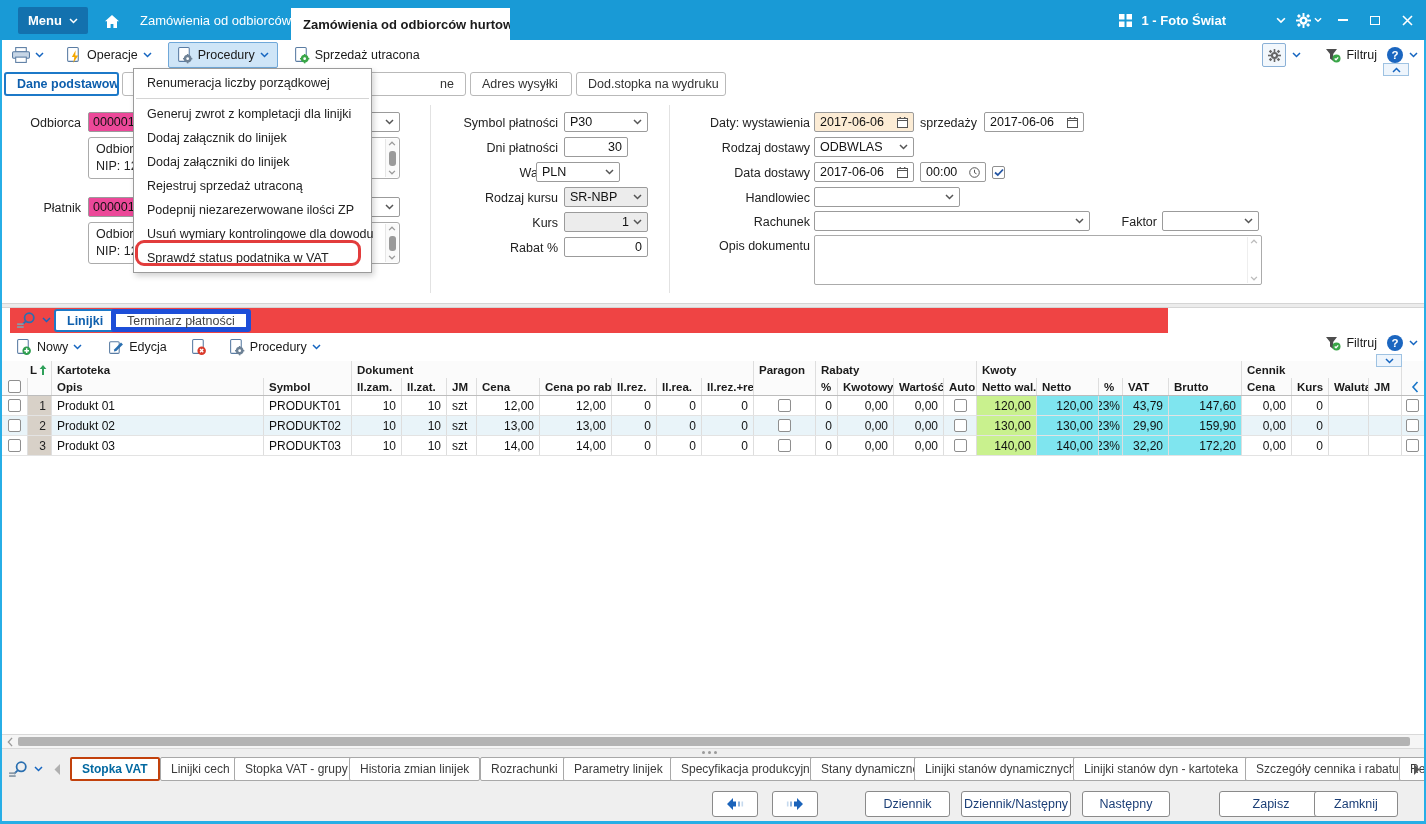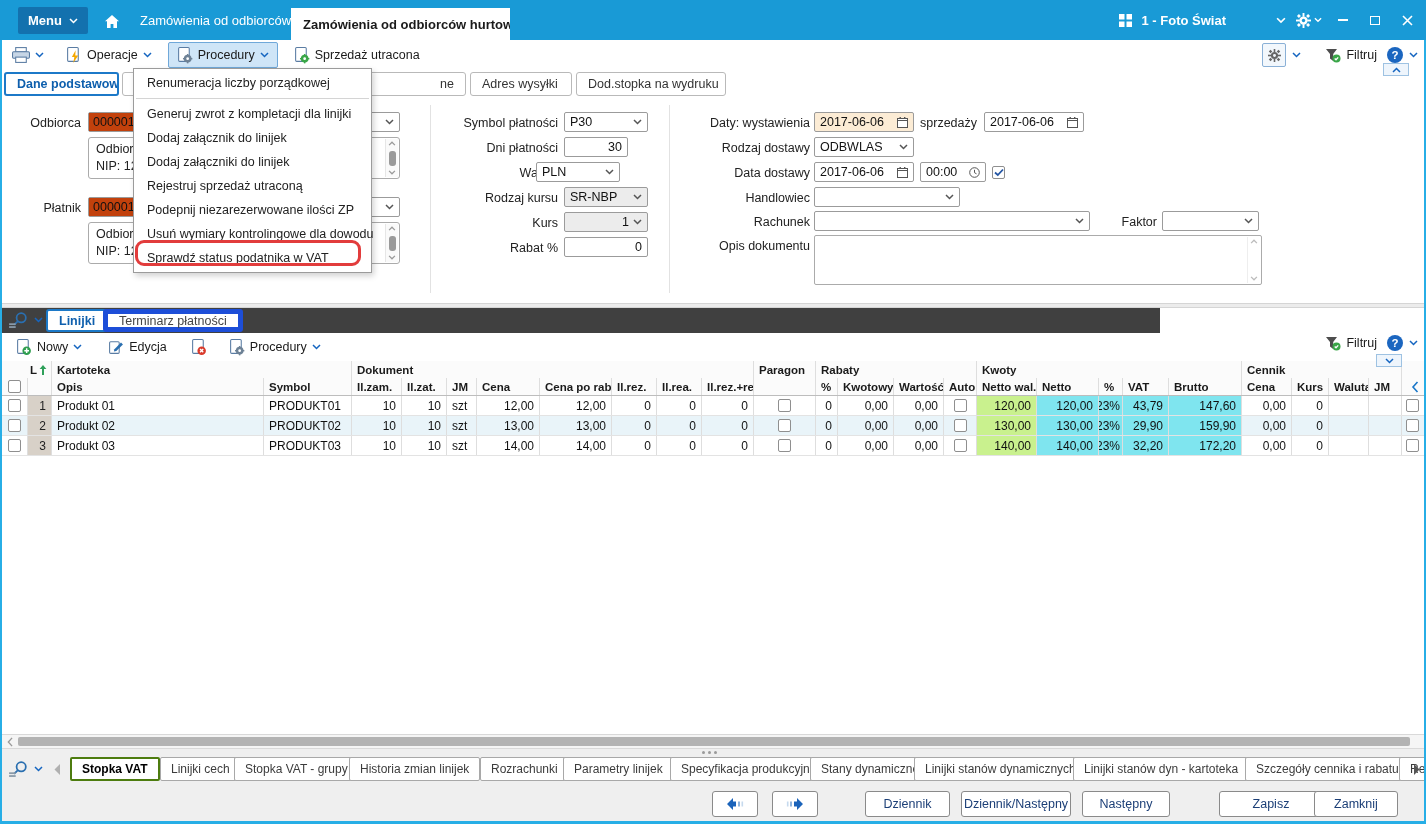--- a/index.html
+++ b/index.html
@@ -37,28 +37,28 @@
   .vsep{position:absolute;top:8px;height:188px;width:1px;background:#e2e2e2}
   .lbl{position:absolute;font-size:12.5px;color:#222;text-align:right;white-space:nowrap}
   .field{position:absolute;height:20px;border:1px solid #9b9b9b;border-radius:2px;background:#fff;font-size:12.5px;color:#111;display:flex;align-items:center;padding:0 5px}
   .field.sel{justify-content:space-between}
   .field.numf{justify-content:flex-end}
   .field.orange{background:#fcecd5}
   .field.grayf{background:#ececec}
   .infobox{position:absolute;border:1px solid #ababab;border-radius:3px;background:#fff;font-size:12.5px;color:#222;padding:3px 16px 3px 7px;line-height:17px;overflow:hidden}
   .mini-scroll{position:absolute;right:1px;top:1px;bottom:1px;width:13px;background:#fafafa;border-left:1px solid #e6e6e6;display:flex;flex-direction:column;align-items:center;justify-content:space-between;padding:2px 0}
   .mini-thumb{width:7px;height:15px;background:#9a9a9a;border-radius:3px}
-  .combo-code{height:18px;background:#c2410c;display:flex;align-items:center;padding:0 4px;font-size:12.5px;border-right:1px solid #c9c2b6}
+  .combo-code{height:18px;background:#ec4899;display:flex;align-items:center;padding:0 4px;font-size:12.5px;border-right:1px solid #c9c2b6}
   .cb{width:13px;height:13px;border:1px solid #8f8f8f;border-radius:2px;background:#fff;display:inline-flex;align-items:center;justify-content:center;flex:0 0 auto}
 
   
   .splitter{position:absolute;left:2px;top:303px;width:1422px;height:5px;background:#ececec;border-top:1px solid #d5d5d5;border-bottom:1px solid #d5d5d5}
 
   
-  .lines-head{position:absolute;left:2px;top:308px;width:1158px;height:25px;background:#404040}
+  .lines-head{position:absolute;left:10px;top:308px;width:1158px;height:25px;background:#ef4444}
   .ltab{position:absolute;top:1px;height:23px;border:5px solid #1d4ed8;border-radius:3px;background:#fff;display:flex;align-items:center;padding:0 11px;font-size:12.5px;color:#444;white-space:nowrap;cursor:pointer}
   .ltab.active{border:2px solid #1c79c8;color:#0e5fad;font-weight:bold}
   .lines-toolbar{position:absolute;left:2px;top:333px;width:1422px;height:28px;background:#fff;display:flex;align-items:center}
 
   
   .tbl{position:absolute;left:2px;top:361px;width:1422px;background:#fff}
   .g-row,.h-row,.d-row{display:flex;align-items:stretch;width:1424px}
   .g-row{height:17px;background:#fbfbfb}
   .h-row{height:18px;background:#fbfbfb;border-bottom:1px solid #bdbdbd}
   .d-row{height:20px;border-bottom:1px solid #e3e3e3}
@@ -78,21 +78,21 @@
   .w-auto{width:33px}.w-nw{width:60px}.w-netto{width:62px}.w-vp{width:24px}
   .w-vat{width:46px}.w-brutto{width:73px}.w-ccena{width:50px}.w-kurs{width:37px}
   .w-waluta{width:40px}.w-cjm{width:33px}.w-extra{width:26px}
   .gw-kart{width:300px}.gw-dok{width:402px}.gw-rab{width:161px}.gw-kwoty{width:265px}.gw-cennik{width:160px}
 
   
   .hscroll{position:absolute;left:2px;top:734px;width:1422px;height:15px;background:#f5f5f5;border-top:1px solid #d9d9d9;border-bottom:1px solid #d9d9d9;display:flex;align-items:center}
   .hthumb{height:9px;background:#b3b3b3;border-radius:2px;margin-left:4px}
   .bottom-tabs{position:absolute;left:2px;top:749px;width:1422px;height:39px;background:#efefef;overflow:hidden}
   .btab{position:absolute;top:8px;height:24px;background:#fff;border:1px solid #a8a8a8;border-radius:2px;display:flex;align-items:center;padding:0 10px;font-size:12px;color:#3c3c3c;white-space:nowrap;cursor:pointer}
-  .btab.active{border:2px solid #4d7c0f;color:#000000;font-weight:bold}
+  .btab.active{border:2px solid #c2410c;color:#0369a1;font-weight:bold}
   .bottom-btns{position:absolute;left:2px;top:788px;width:1422px;height:33px;background:#efefef}
   .nav-btn{position:absolute;top:3px;width:46px;height:26px;background:#fff;border:1px solid #8a8a8a;border-radius:3px;display:flex;align-items:center;justify-content:center;cursor:pointer}
   .act-btn{position:absolute;top:3px;height:26px;background:#fff;border:1px solid #8a8a8a;border-radius:3px;display:flex;align-items:center;justify-content:center;font-size:12.5px;color:#1c3f77;cursor:pointer}
 
   
   .dmenu{position:absolute;left:133px;top:68px;width:239px;background:#fff;border:1px solid #9b9b9b;box-shadow:2px 3px 6px rgba(0,0,0,.18);z-index:50;padding:2px 0}
   .dmenu-item{height:24px;display:flex;align-items:center;padding-left:13px;font-size:12.5px;color:#222;cursor:pointer;white-space:nowrap}
   .dmenu-sep{height:1px;background:#d4d4d4;margin:3px 2px}
   .annotation{position:absolute;left:135px;top:240px;width:226px;height:26px;border:3px solid #e23c3c;border-radius:9px;z-index:60;pointer-events:none}
 

